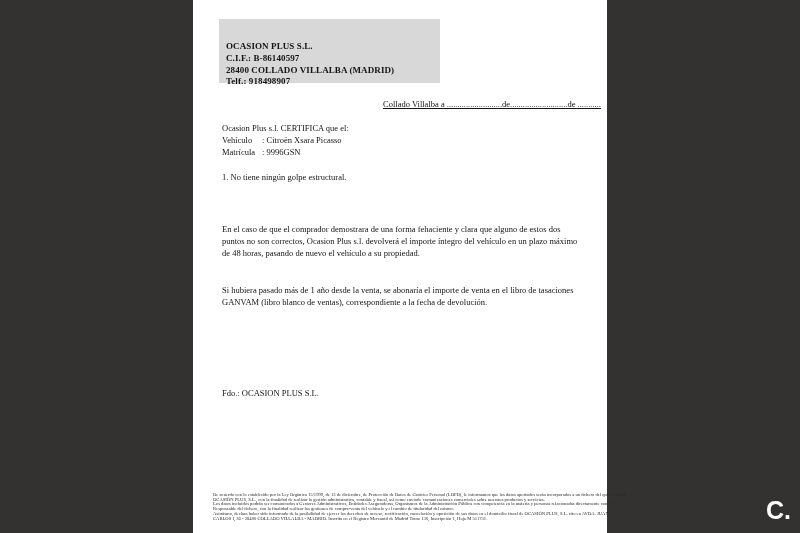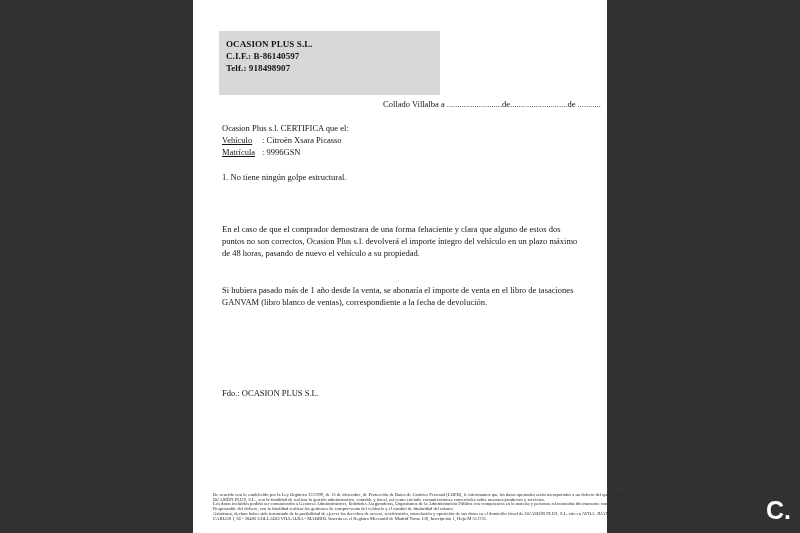--- a/index.html
+++ b/index.html
@@ -1,29 +1,29 @@
 <!DOCTYPE html>
 <html><head>
 <meta charset="utf-8">
 <style>
   html,body{margin:0;padding:0;}
   body{width:800px;height:533px;font-family:"Liberation Serif", serif;}
   .stage{position:relative;width:800px;height:533px;background:#333231;overflow:hidden;}
   .paper{position:absolute;left:193px;top:0;width:414px;height:533px;background:#ffffff;color:#141414;}
 
   .letterhead{position:absolute;left:26px;top:19px;width:221px;height:64px;background:#d8d8d8;
-              padding:8px 0 0 7px;box-sizing:border-box;margin-top:12px;}
+              padding:22px 0 0 7px;box-sizing:border-box;}
   .lh-line{font-weight:bold;font-size:9px;line-height:11.8px;white-space:nowrap;letter-spacing:.1px;}
 
-  .date-line{position:absolute;left:190px;top:98px;font-size:8.4px;white-space:nowrap;}
+  .date-line{position:absolute;left:190px;top:98px;font-size:8.4px;white-space:nowrap;text-decoration:underline;}
 
   .body-text{font-size:8.5px;line-height:12px;}
   .cert-intro{position:absolute;left:29px;top:122px;white-space:nowrap;}
   .kv{position:absolute;left:29px;white-space:nowrap;}
-  .kv-label{display:inline-block;width:40px;text-decoration:underline;}
+  .kv-label{display:inline-block;width:40px;}
   .kv-veh{top:134px;}
   .kv-mat{top:146px;}
 
   .item1{position:absolute;left:29px;top:171px;white-space:nowrap;}
   .item2{position:absolute;left:29px;top:190px;white-space:nowrap;}
 
   .para{position:absolute;left:29px;width:362px;}
   .para1{top:223px;}
   .para2{top:261px;white-space:nowrap;}
   .para3{top:284px;}
@@ -39,20 +39,21 @@
 </style>
 </head>
 <body>
 
 <div class="stage">
   <div class="paper">
 
     <div class="letterhead">
       <div class="lh-line">OCASION PLUS S.L.</div>
       <div class="lh-line">C.I.F.: B-86140597</div>
+      <div class="lh-line">28400 COLLADO VILLALBA (MADRID)</div>
       <div class="lh-line">Telf.: 918498907</div>
     </div>
 
     <div class="date-line body-text">Collado Villalba a ..........................de...........................de ...........</div>
 
     <div class="cert-intro body-text">Ocasion Plus s.l. CERTIFICA que el:</div>
 
     <div class="kv kv-veh body-text">
       <span class="kv-label">Vehículo</span><span>: Citroën Xsara Picasso</span>
     </div>

